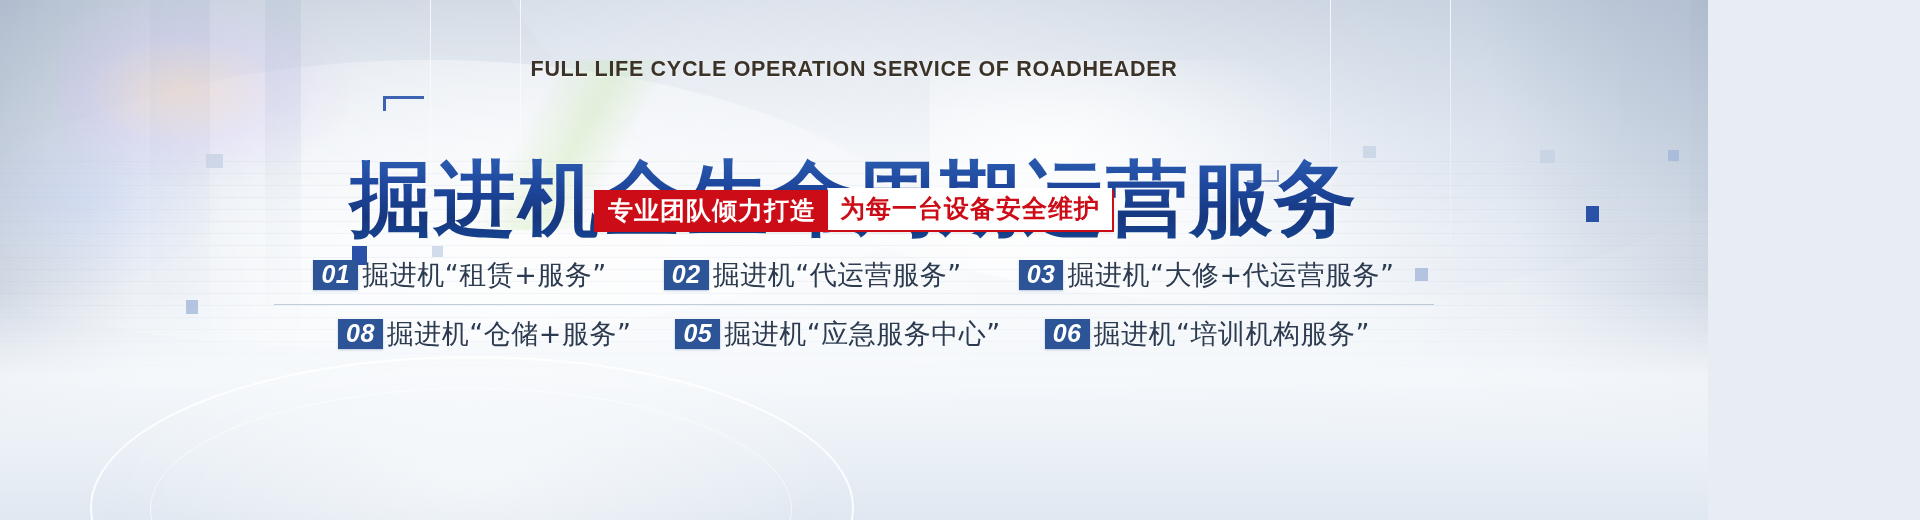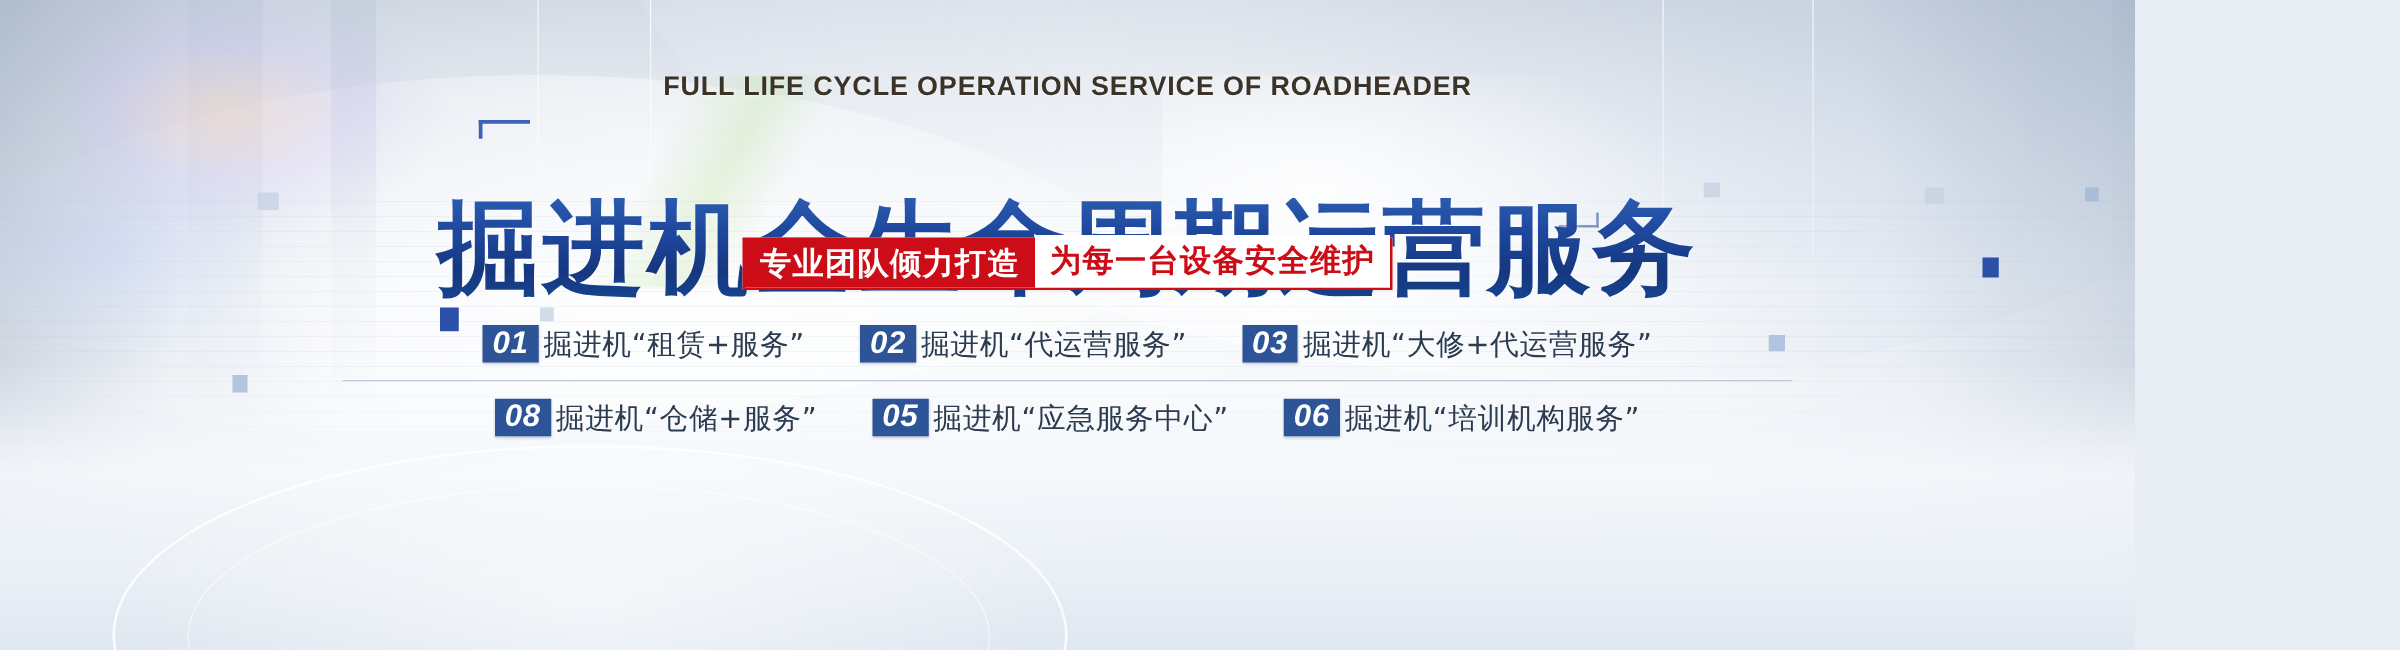--- a/index.html
+++ b/index.html
@@ -159,36 +159,36 @@
   }
 
   .services{
     position:absolute;left:0;right:0;top:246px;
   }
   .srow{
     display:flex;justify-content:center;align-items:center;
     height:58px;
   }
   .srow.row1{border-bottom:1px solid rgba(150,166,190,.55);
-    width:1160px;margin:0 auto;}
+    width:1160px;margin:0 auto;gap:13px;}
   .sitem{display:flex;align-items:center;white-space:nowrap;}
   .sitem + .sitem{margin-left:44px;}
   .snum{
     display:inline-block;
     background:#2d5497;color:#ffffff;
     font-size:25px;font-weight:bold;font-style:italic;
     padding:1px 8px 2px 8px;
     line-height:27px;
     letter-spacing:0.5px;
     font-family:"Liberation Sans","DejaVu Sans",sans-serif;
     box-shadow:0 1px 2px rgba(20,50,110,.25);
   }
   .stext{
     margin-left:4px;
-    font-size:23px;color:#2c3b50;font-weight:normal;
+    font-size:27px;color:#2c3b50;font-weight:normal;
     letter-spacing:.5px;
     font-family:"DejaVu Sans","Liberation Sans",sans-serif;
     text-shadow:0 1px 1px rgba(255,255,255,.6);
   }
 </style>
 </head>
 <body>
 
 <div class="banner">
 

